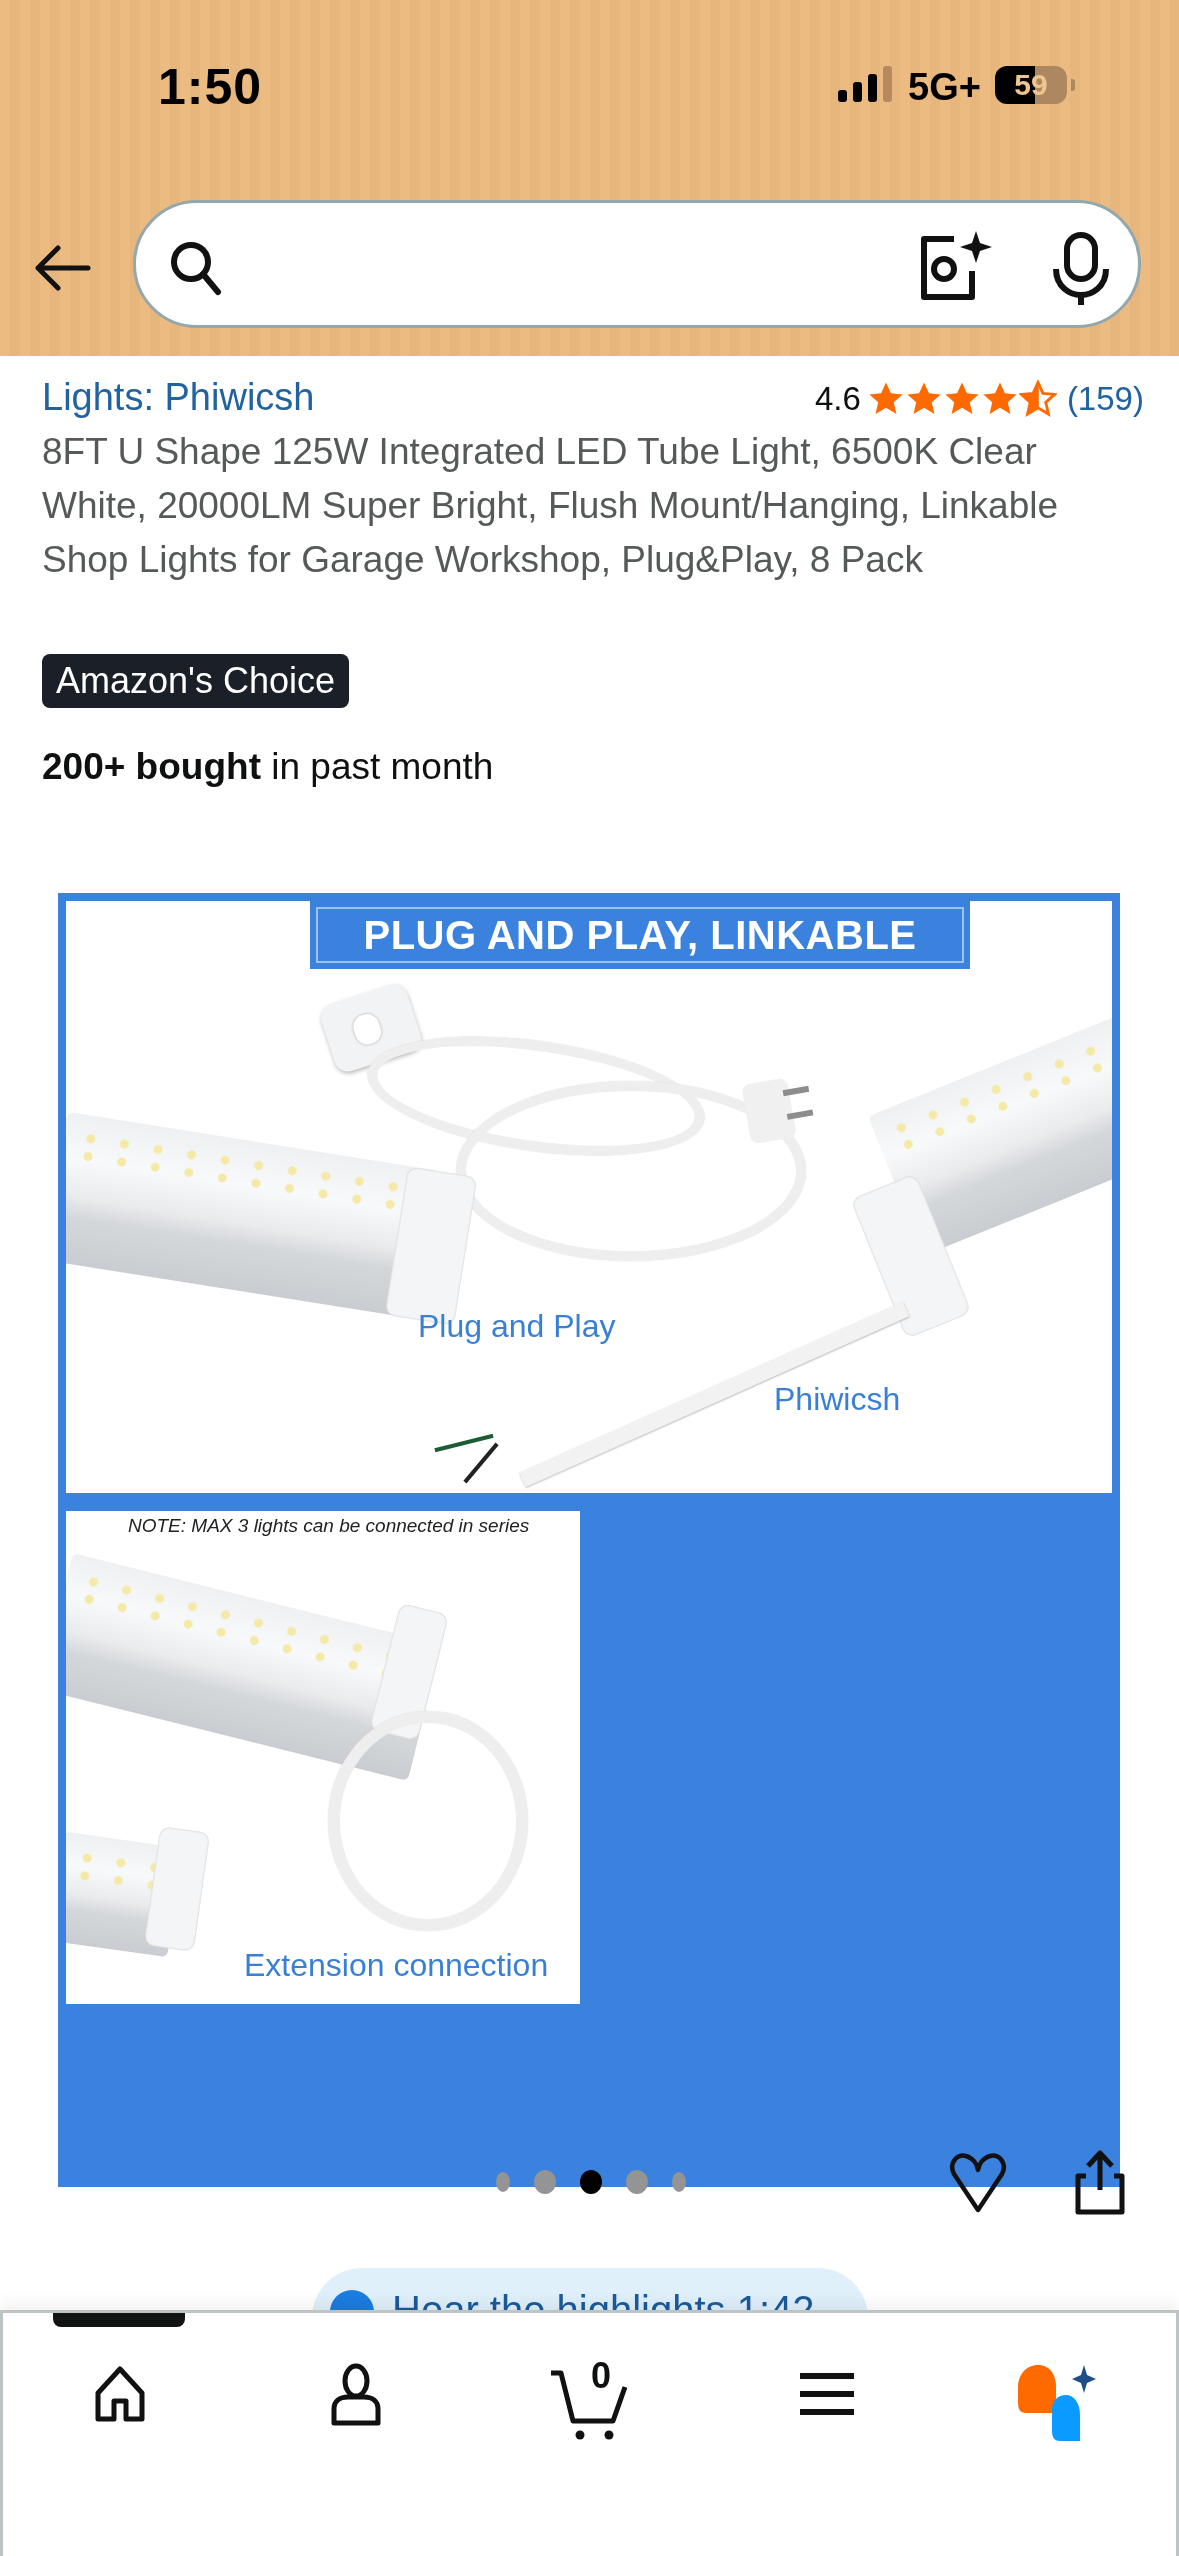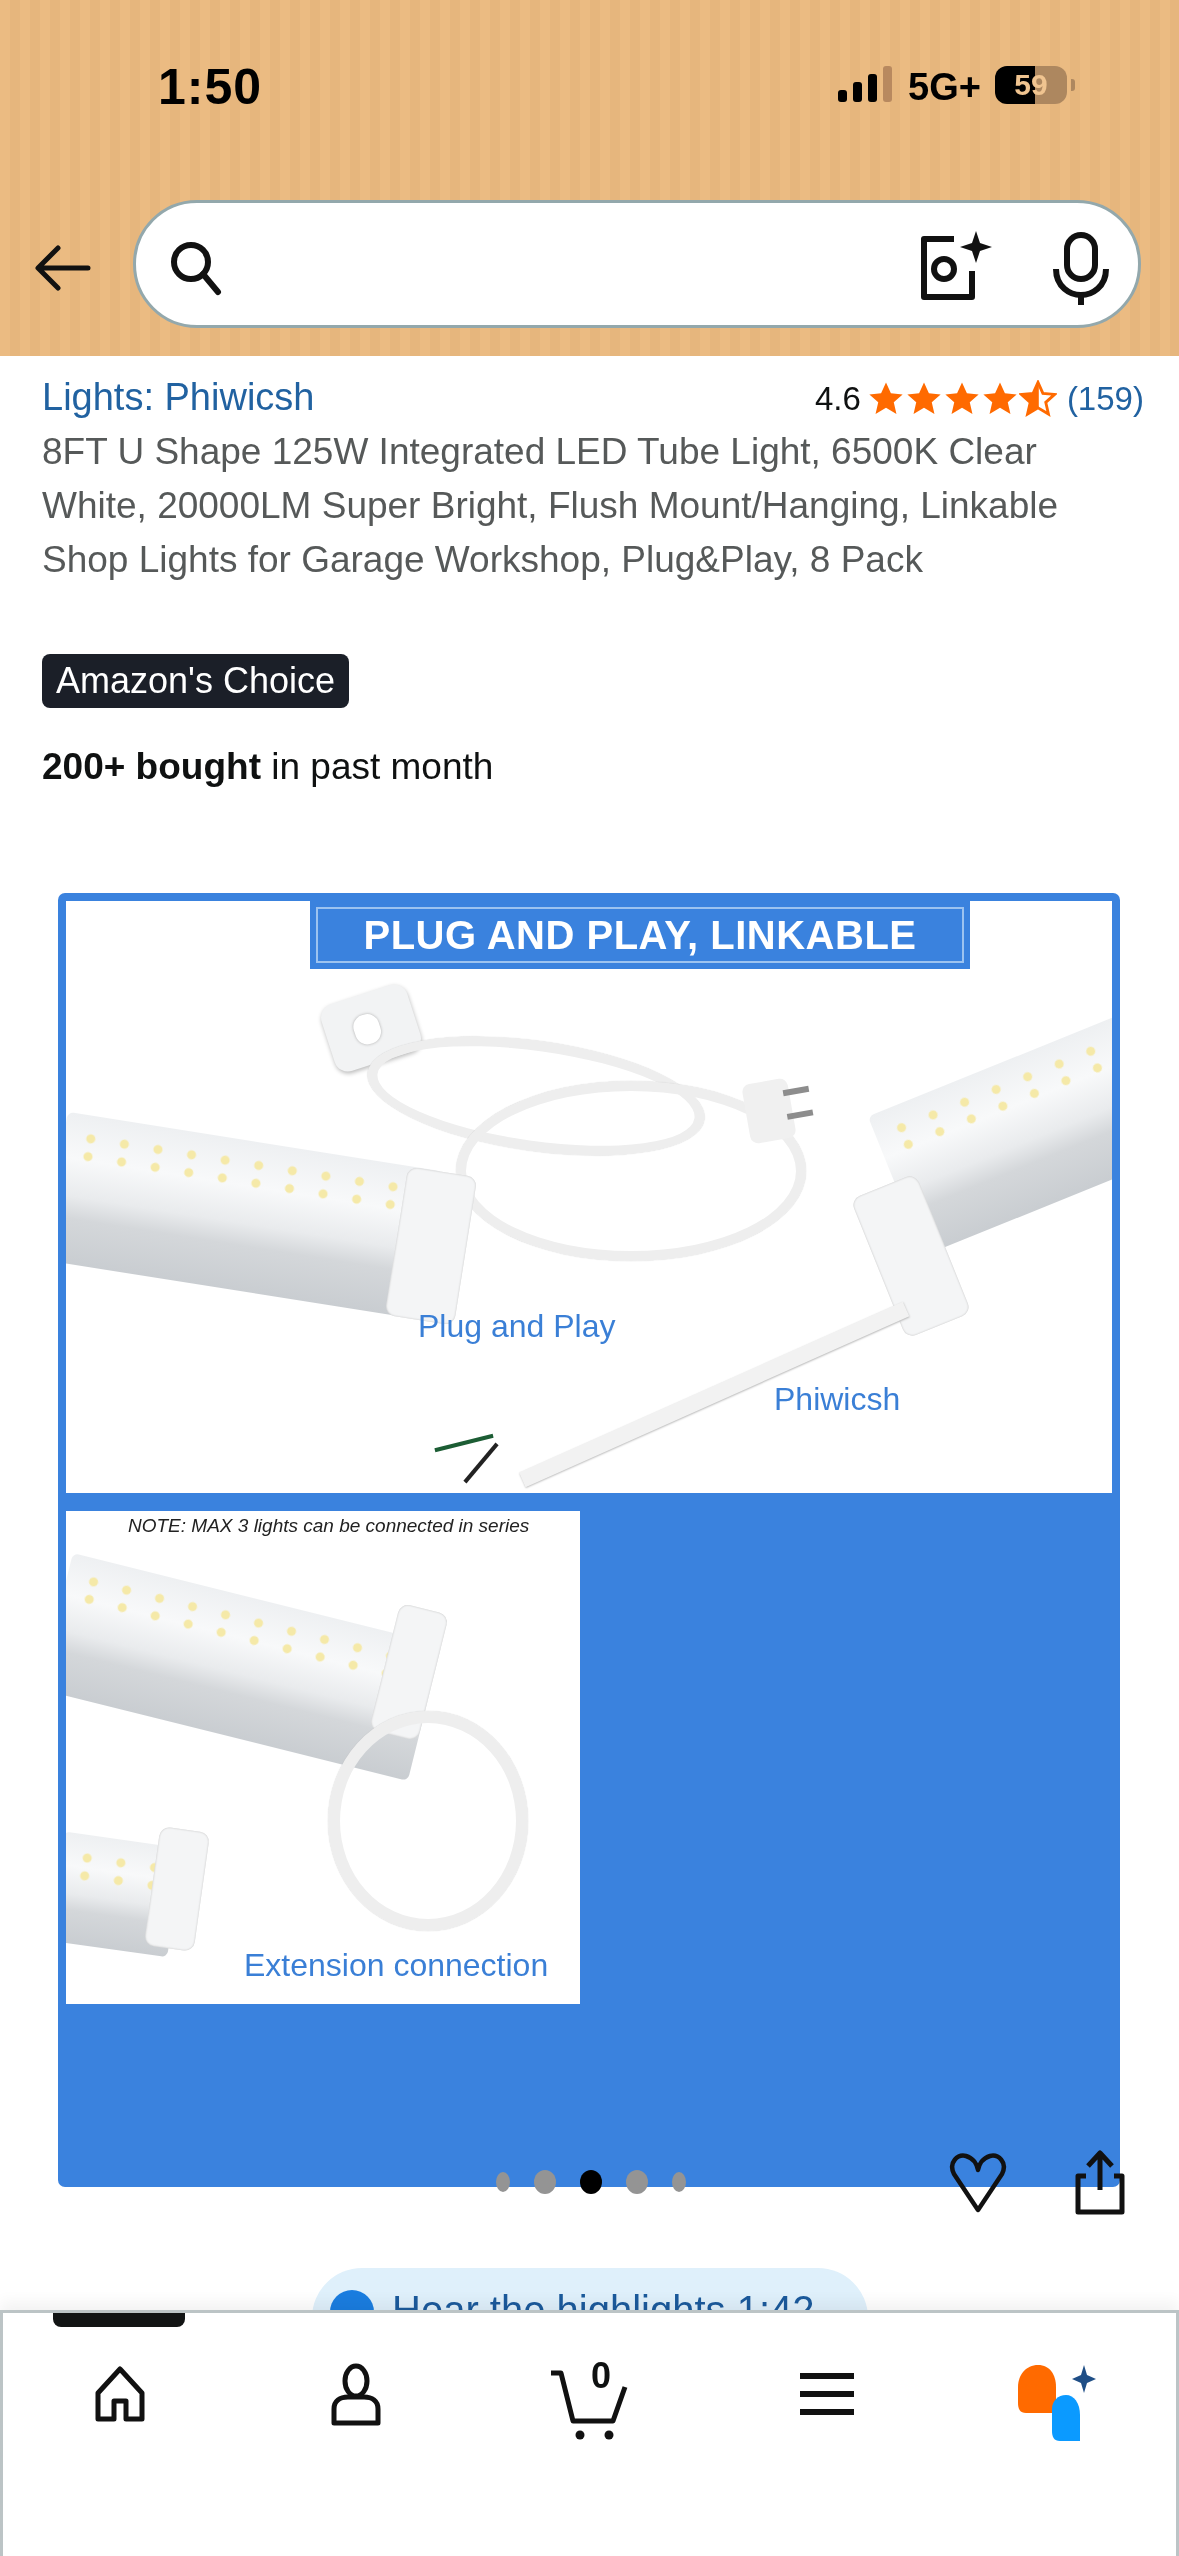--- a/index.html
+++ b/index.html
@@ -67,21 +67,21 @@
     font-size: 36px; line-height: 54px;
   }
   .bought {
     position: absolute; left: 42px; top: 746px; font-size: 37px; color: #0f1111;
   }
   .bought b { font-weight: 700; }
 
   
   .product-image {
     position: absolute; left: 58px; top: 893px; width: 1062px; height: 1294px;
-    background: #3a82de; cursor: pointer; border-radius: 7px;
+    background: #3a82de; cursor: pointer;
   }
   .panel { position: absolute; background: #fff; overflow: hidden; }
   .panel-top { left: 8px; top: 8px; width: 1046px; height: 592px; }
   .panel-bl { left: 8px; top: 618px; width: 514px; height: 493px; }
   .panel-br { left: 540px; top: 618px; width: 514px; height: 493px; }
 
   .headline-box {
     position: absolute; left: 244px; top: 0px; width: 660px; height: 68px;
     background: #3a82de; display: flex; align-items: center; justify-content: center;
     outline: 2px solid #9cc3f0; outline-offset: -8px;

